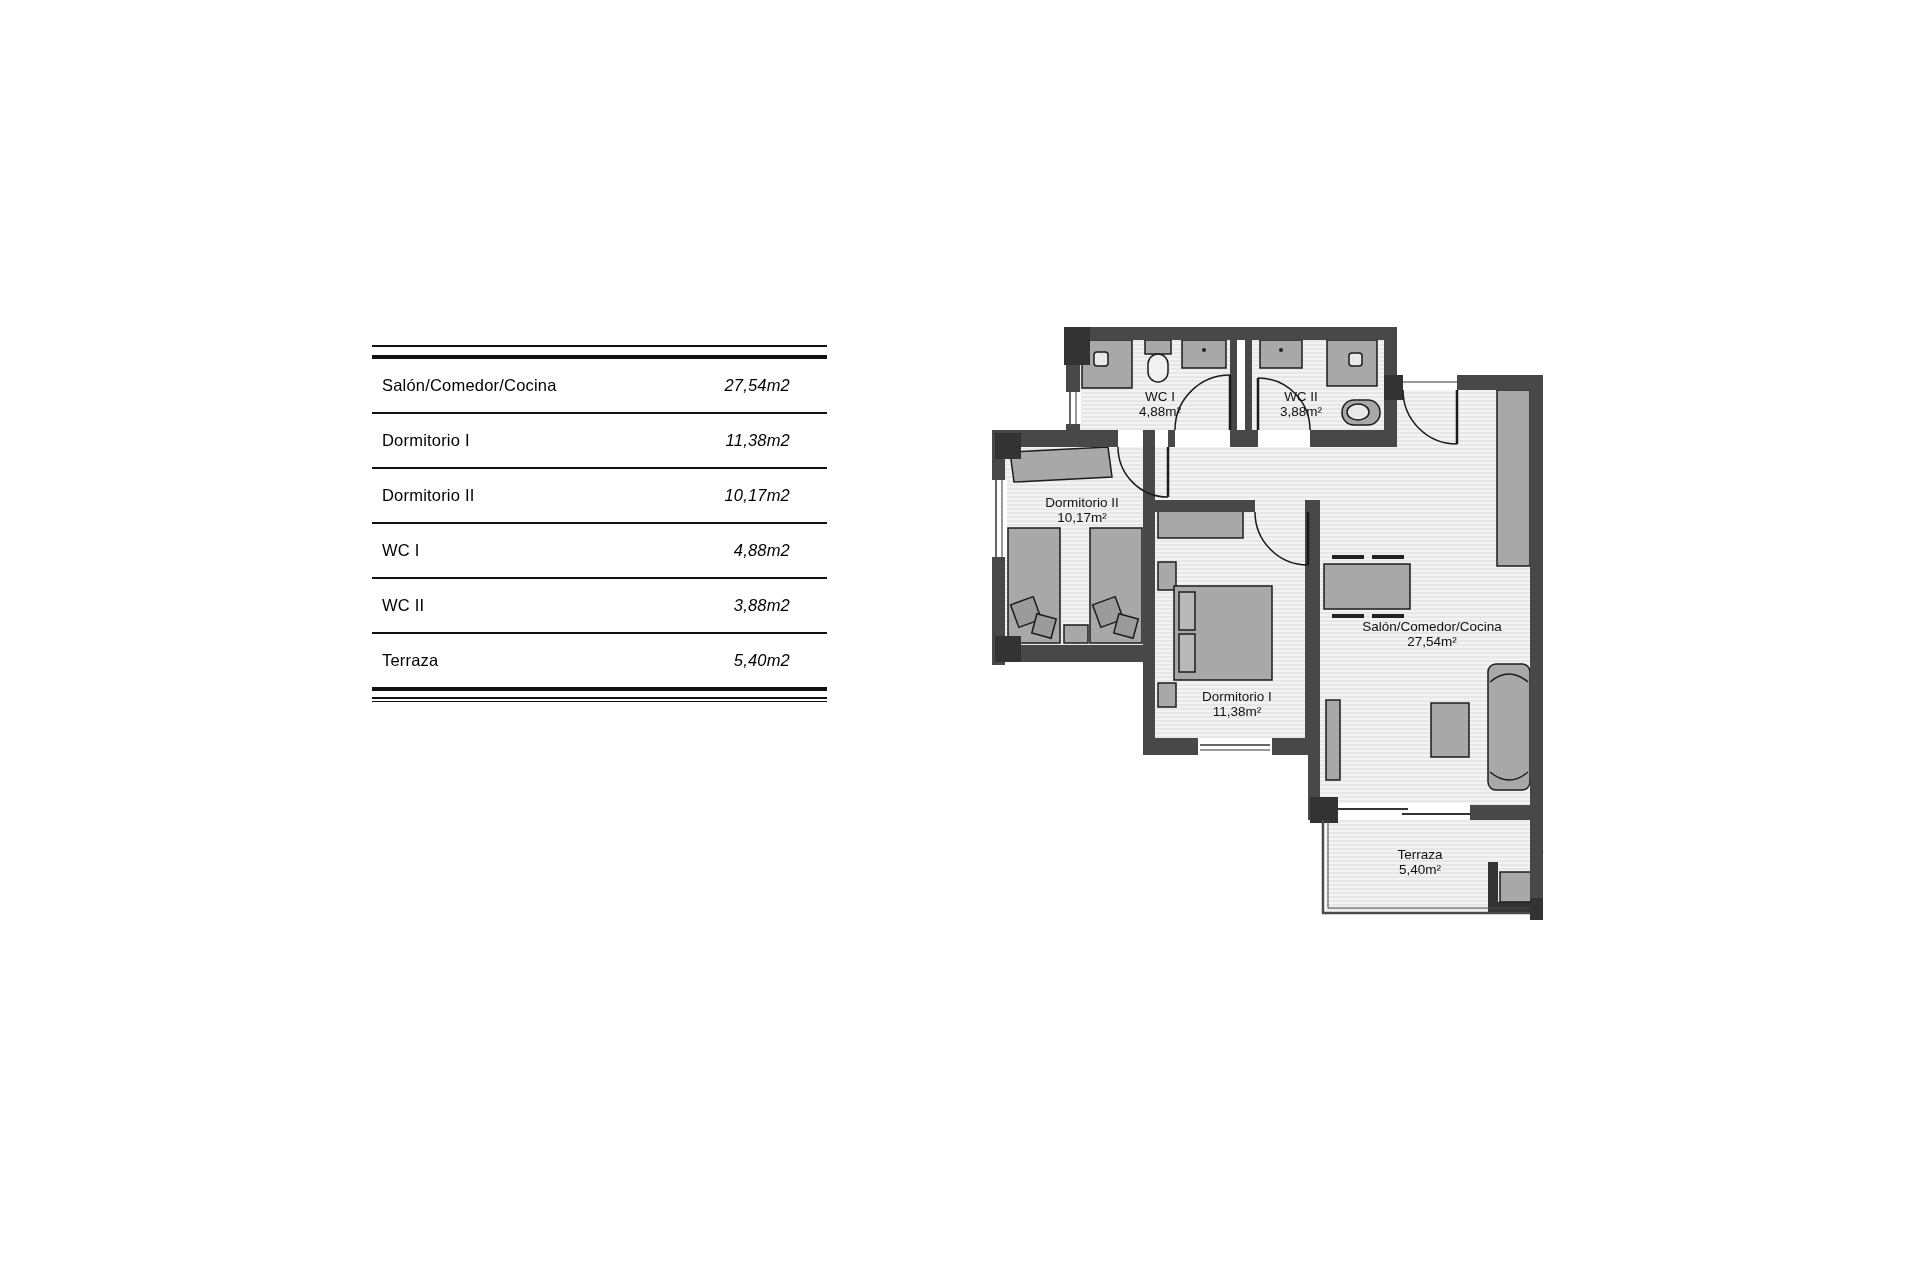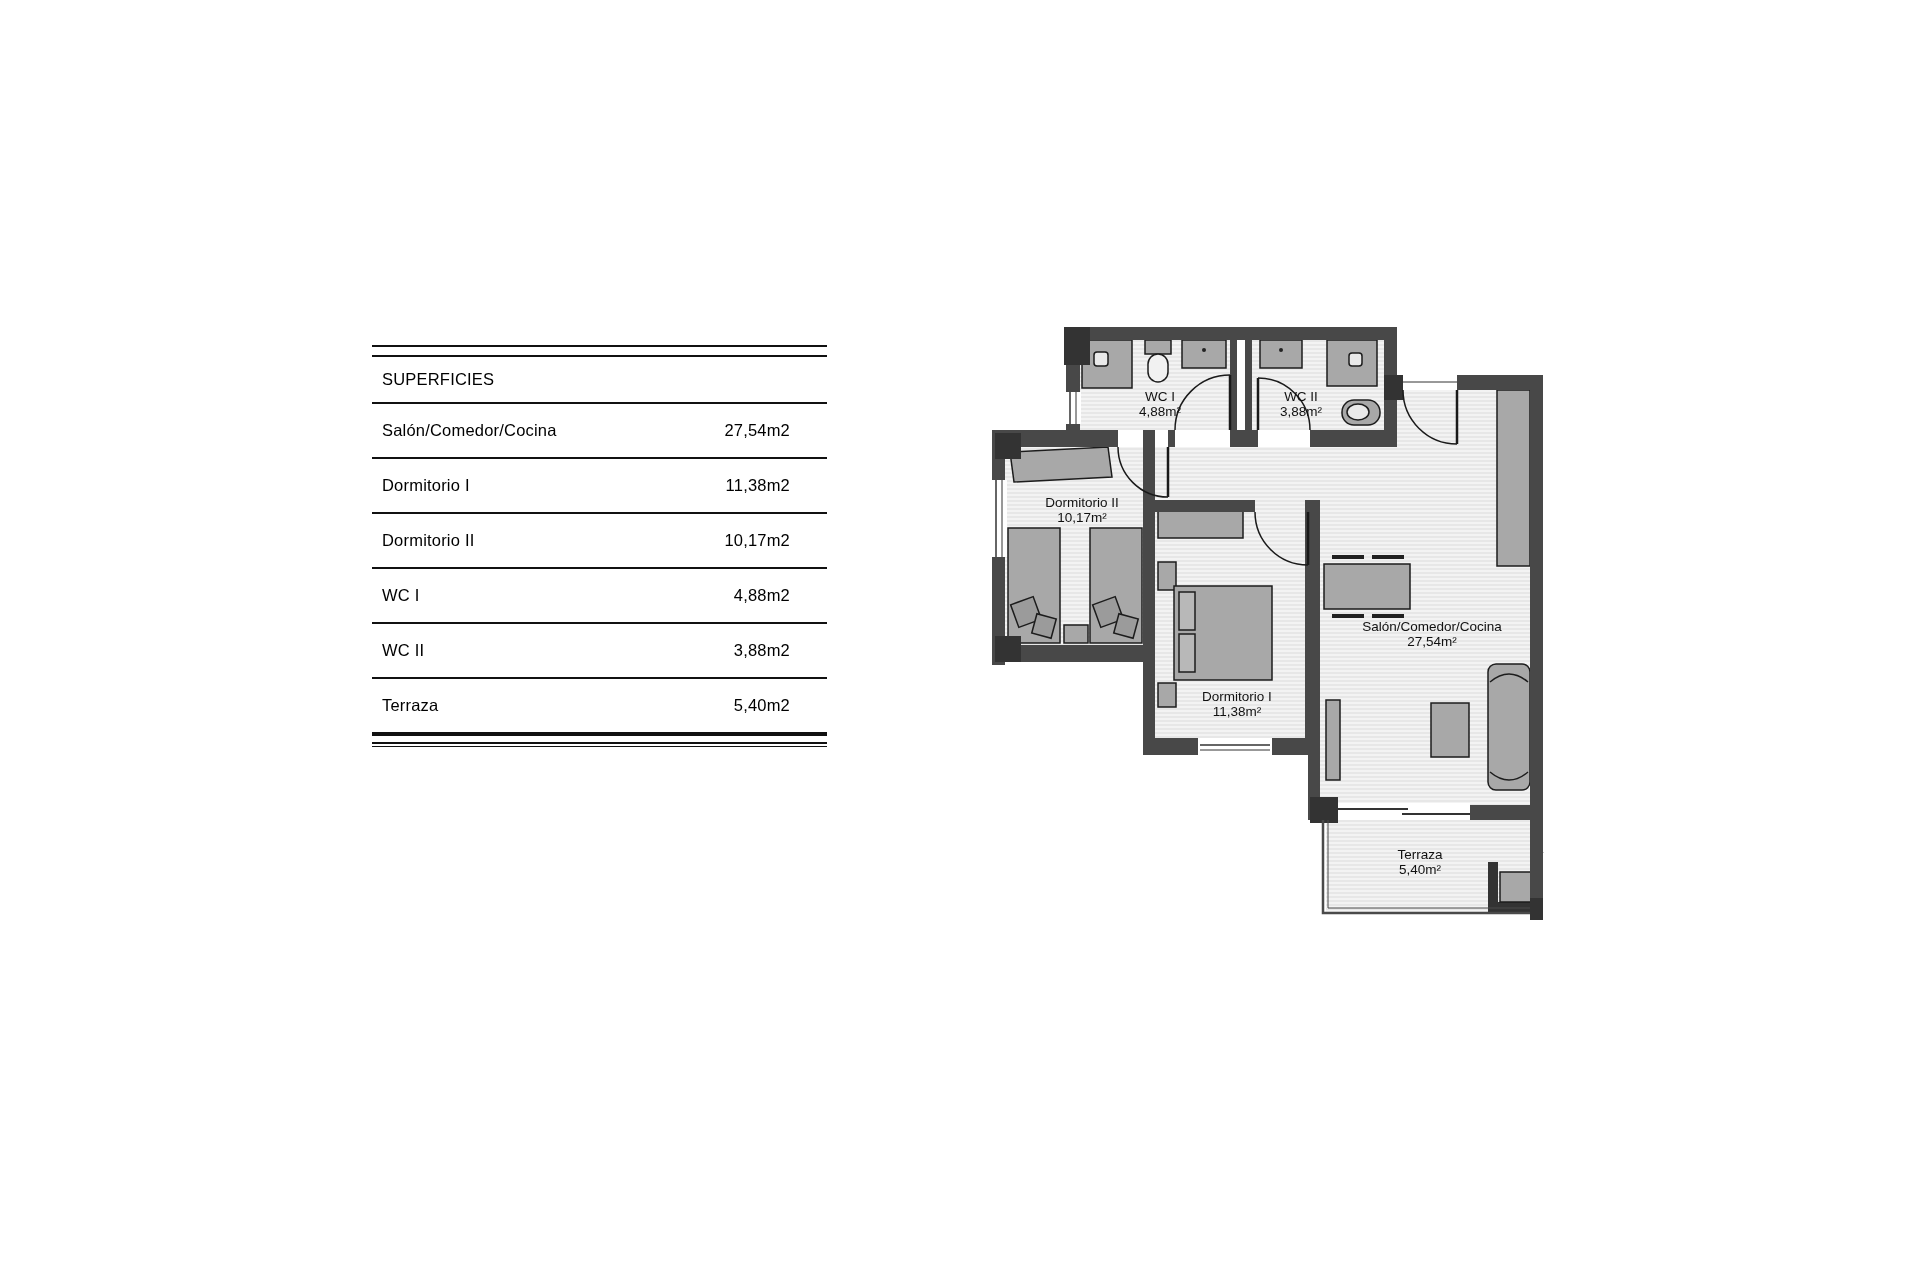--- a/index.html
+++ b/index.html
@@ -9,38 +9,35 @@
   }
   
   .surface-table{position:absolute;left:372px;top:345px;width:455px;}
   .hline{width:100%;background:#111;}
   .h2{height:2px;} .h1{height:1px;}
   .sp8{height:8px;} .sp6{height:6px;} .sp2{height:2px;}
   .trow{display:flex;align-items:center;justify-content:space-between;
         height:53px;padding-left:10px;padding-right:37px;box-sizing:border-box;
         font-size:16.5px;letter-spacing:.2px;}
   .title-row{height:45px;font-size:16.5px;}
-  .trow .val{text-align:right;}
+  .trow .val{text-align:right;font-style:italic;}
   .total-row{font-weight:bold;}
   
   .plan{position:absolute;left:960px;top:300px;width:600px;height:640px;}
   .room-label{font-size:13.5px;fill:#111;}
   text{font-family:"Liberation Sans", sans-serif;}
 </style>
 </head>
 <body>
 
 <div class="surface-table">
   <div class="hline h2"></div>
   <div class="sp8"></div>
   <div class="hline h2"></div>
 
-  <div class="trow title-row">
-    <span>SUPERFICIES</span>
-  </div>
   <div class="hline h2"></div>
 
   <div class="trow">
     <span class="lbl">Salón/Comedor/Cocina</span>
     <span class="val">27,54m2</span>
   </div>
   <div class="hline h2"></div>
 
   <div class="trow">
     <span class="lbl">Dormitorio I</span>

